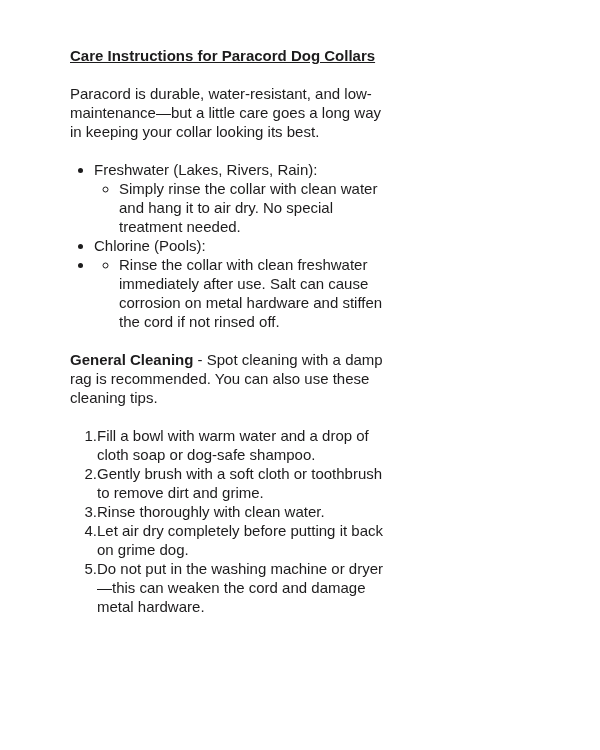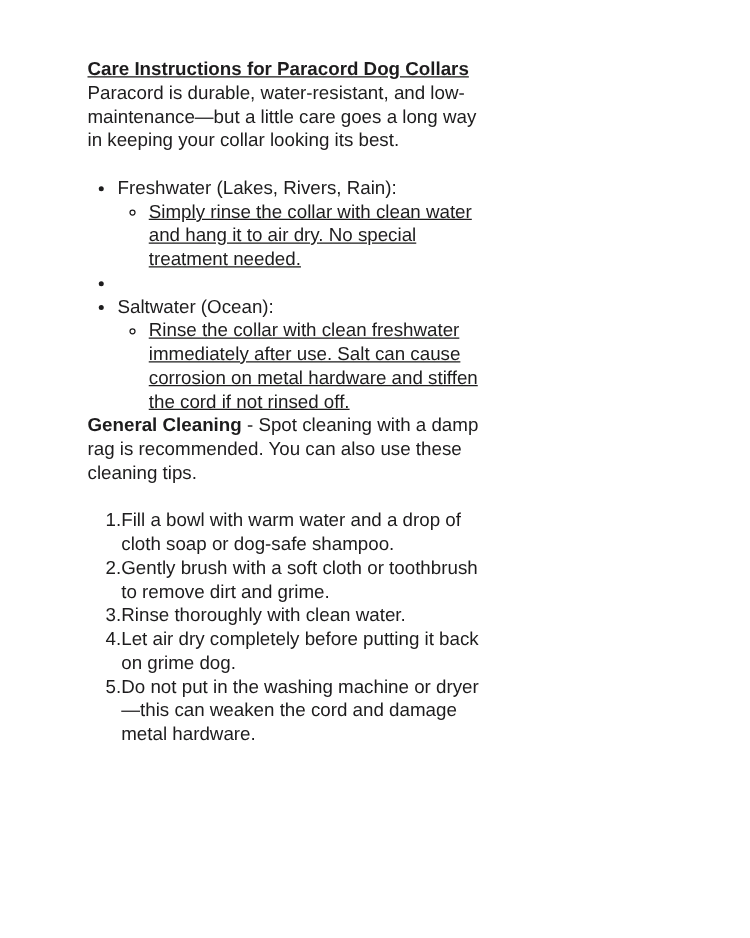--- a/index.html
+++ b/index.html
@@ -13,32 +13,33 @@
     margin: 0;
     padding: 46px 69px 0 70px;
     font-family: "Liberation Sans", sans-serif;
     font-size: 15px;
     line-height: 19px;
     color: #1d1c1d;
   }
   .title {
     font-weight: bold;
     text-decoration: underline;
+    margin-bottom: 19px;
   }
   .para { margin-bottom: 19px; }
   .lead { font-weight: bold; }
   ul.bullets {
     list-style: disc;
     padding-left: 24px;
+    margin-bottom: 19px;
   }
   ul.bullets ul.sub {
     list-style: circle;
     padding-left: 25px;
     margin-bottom: 0;
-    text-decoration: underline;
   }
   ol.steps {
     list-style: decimal;
     padding-left: 27px;
     margin-bottom: 19px;
   }
   ol.steps li::marker { content: counter(list-item) "."; }
 </style>
 </head>
 <body>
@@ -51,23 +52,23 @@
 
 
   <ul class="bullets">
     <li>
       <span>Freshwater (Lakes, Rivers, Rain):</span>
       <ul class="sub">
         <li>Simply rinse the collar with clean water and hang it to air dry. No special treatment needed.</li>
       </ul>
     </li>
     <li>
+      <span>Chlorine (Pools):</span>
     </li>
     <li>
-      <span>Saltwater (Ocean):</span>
       <ul class="sub">
         <li>Rinse the collar with clean freshwater immediately after use. Salt can cause corrosion on metal hardware and stiffen the cord if not rinsed off.</li>
       </ul>
     </li>
   </ul>
 
   <div class="para"><strong class="lead">General Cleaning</strong><span> - Spot cleaning with a damp rag is recommended. You can also use these cleaning tips.</span></div>
 
   <ol class="steps">
     <li>Fill a bowl with warm water and a drop of cloth soap or dog-safe shampoo.</li>

